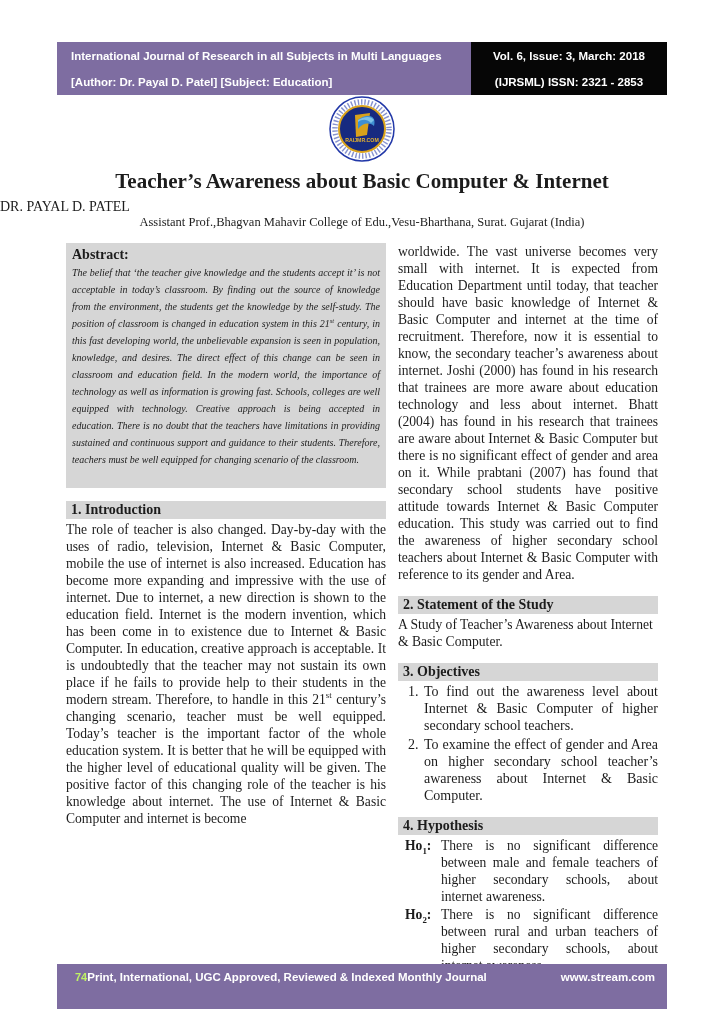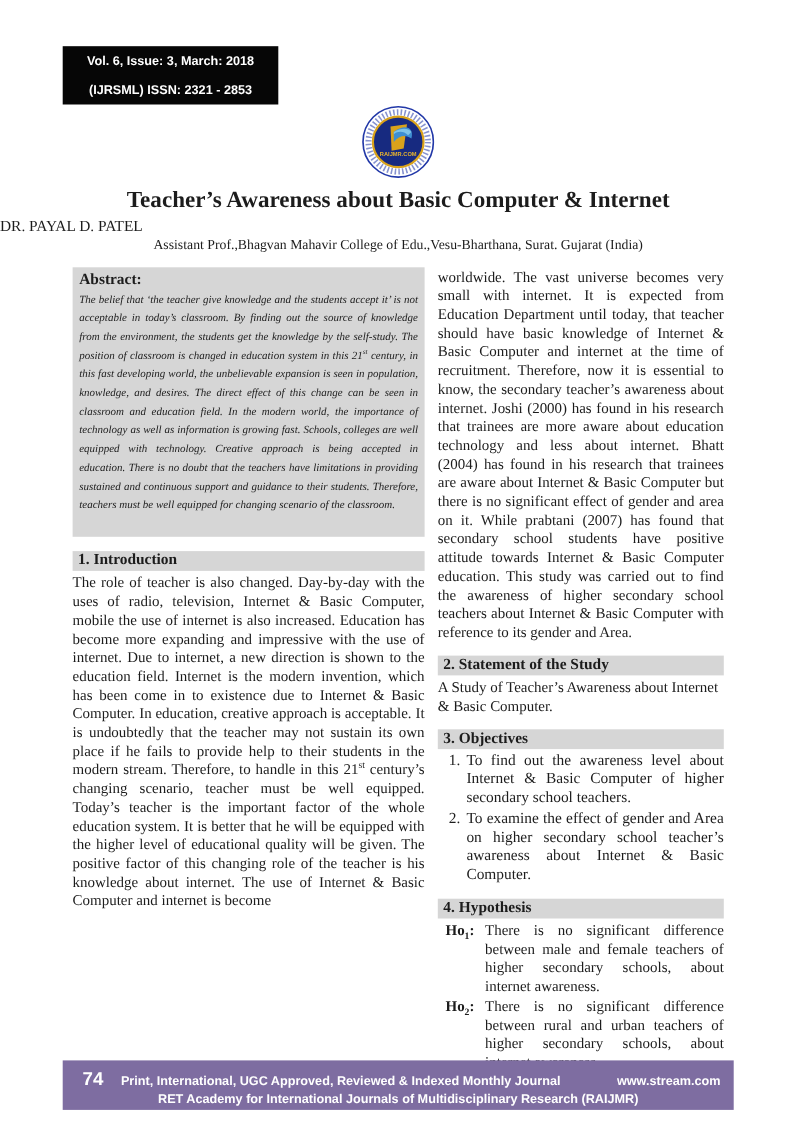--- a/index.html
+++ b/index.html
@@ -37,30 +37,34 @@
   ol.obj-list { margin:2px 0 0; padding-left:24px; }
   ol.obj-list li { font-size:14px; line-height:17px; text-align:justify; padding-left:2px; margin:0 0 2px; }
   .hypo { display:flex; font-size:13.6px; line-height:17px; margin-top:1px; }
   .hypo-label { flex:0 0 auto; width:36px; padding-left:7px; font-weight:bold; white-space:nowrap; }
   .hypo-text { flex:1; text-align:justify; }
   
   .footer { position:absolute; left:57px; top:964px; width:610px; height:45px;
     background:var(--purple,#7e6da1); color:#ffffff;
     font-family:"Liberation Sans", sans-serif; font-weight:bold; font-size:11.5px; }
   .footer-line1 { display:flex; align-items:baseline; padding:7px 12px 0 18px; }
-  .page-num { color:#ffffff; font-size:17px; margin-right:16px; }
+  .page-num { color:#bef264; font-size:11px; }
   .site { margin-left:auto; }
   .footer-line2 { text-align:center; padding-top:3px; }
 </style>
 </head>
 <body>
 
 <div class="page">
 
   <div class="header">
+    <div class="header-left">
+      <div>International Journal of Research in all Subjects in Multi Languages</div>
+      <div>[Author: Dr. Payal D. Patel] [Subject: Education]</div>
+    </div>
     <div class="header-right">
       <div>Vol. 6, Issue: 3, March: 2018</div>
       <div>(IJRSML)  ISSN: 2321 - 2853</div>
     </div>
   </div>
 
   <div class="logo">
     <svg width="66" height="66" viewBox="0 0 66 66">
       <circle cx="33" cy="33" r="32" fill="#ffffff" stroke="#2238a8" stroke-width="1.5"></circle>
       <circle cx="33" cy="33" r="27" fill="none" stroke="#2238a8" stroke-width="5.5" stroke-dasharray="1.4 2" opacity="0.55"></circle>
@@ -112,16 +116,15 @@
     </div>
 
   </div>
 
   <div class="footer">
     <div class="footer-line1">
       <span class="page-num">74</span>
       <span>Print, International, UGC Approved,  Reviewed &amp; Indexed Monthly Journal</span>
       <span class="site">www.stream.com</span>
     </div>
-    <div class="footer-line2">RET Academy for International Journals of Multidisciplinary Research (RAIJMR)</div>
   </div>
 
 </div>
 
 </body></html>

